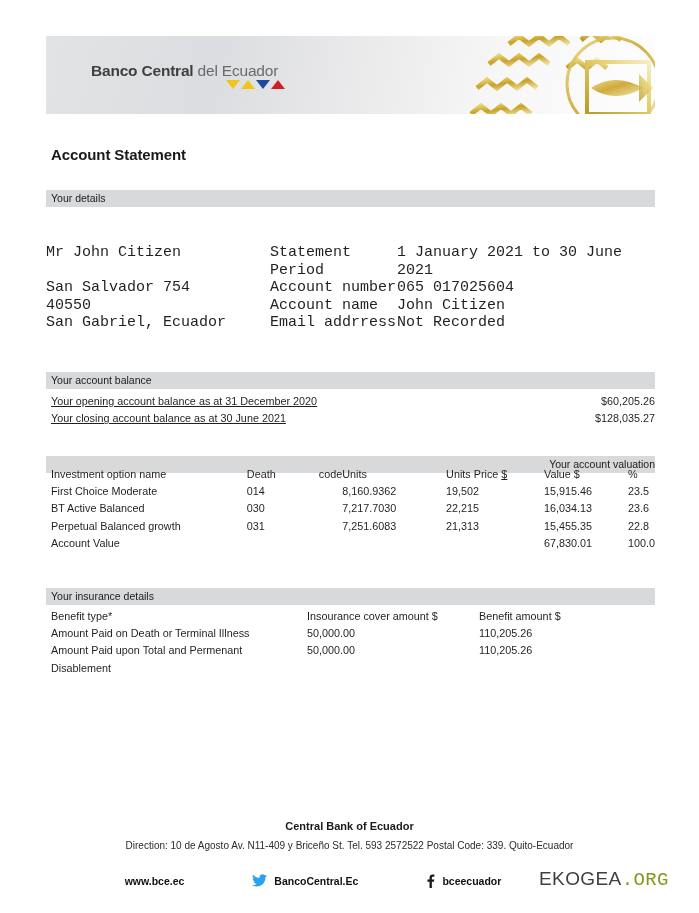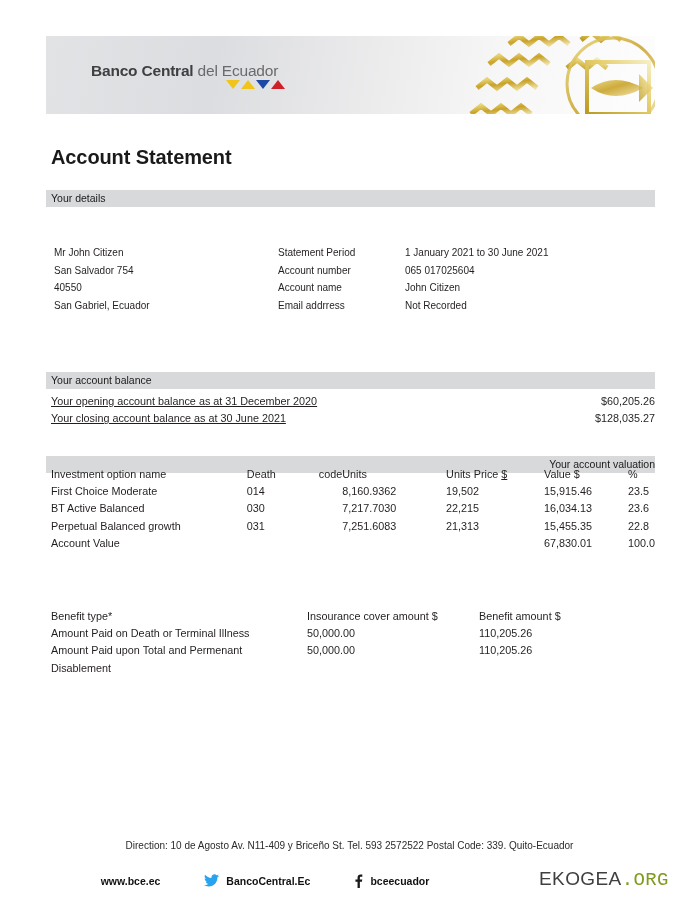--- a/index.html
+++ b/index.html
@@ -72,21 +72,21 @@
     top: -14px;
     width: 200px;
     height: 110px;
   }
 
   
   .doc-title {
     position: absolute;
     left: 51px;
     top: 146px;
-    font-size: 20px;
+    font-size: 15px;
     font-weight: bold;
     color: #1a1a1a;
     letter-spacing: -0.1px;
   }
 
   
   .sect-bar {
     position: absolute;
     left: 46px;
     width: 609px;
@@ -95,25 +95,26 @@
     font-size: 10.5px;
     color: #1a1a1a;
     line-height: 17px;
     padding-left: 5px;
     box-sizing: border-box;
   }
 
   
   .details {
     position: absolute;
-    left: 54px;
+    left: 46px;
     top: 244px;
     width: 600px;
-    font-size: 10px;
+    font-size: 15px;
     line-height: 17.6px;
+    font-family: Liberation Mono, monospace;
   }
   .details-row { display: flex; }
   .det-left { width: 224px; }
   .det-label { width: 127px; }
   .det-value { flex: 1; }
 
   
   .rows {
     position: absolute;
     left: 51px;
@@ -188,24 +189,25 @@
     color: #2b2b2b;
   }
   .social {
     position: absolute;
     left: 0;
     top: 873px;
     width: 530px;
     display: flex;
     justify-content: center;
     align-items: center;
-    gap: 44px;
+    gap: 68px;
     font-size: 10.5px;
     font-weight: bold;
     color: #111;
+    padding-left: 48px;
   }
   .social-item { display: flex; align-items: center; gap: 7px; }
   .tw-icon { width: 15px; height: 13px; display: block; }
   .fb-icon { width: 9px; height: 15px; display: block; }
 
   .watermark {
     position: absolute;
     left: 539px;
     top: 868px;
     font-size: 19px;
@@ -349,20 +351,21 @@
         <td class="c-opt"></td>
         <td class="c-code"></td>
         <td class="c-units"></td>
         <td class="c-price"></td>
         <td class="c-value">67,830.01</td>
         <td class="c-pct">100.0</td>
       </tr>
     </tbody>
   </table>
 
+  <div class="sect-bar" style="top:588px;">Your insurance details</div>
 
   <table class="ins-table" style="top:608px;">
     <thead>
       <tr>
         <th class="i-type">Benefit type*</th>
         <th class="i-cover">Insourance cover amount $</th>
         <th class="i-ben">Benefit amount $</th>
       </tr>
     </thead>
     <tbody>
@@ -377,20 +380,21 @@
         <td class="i-ben">110,205.26</td>
       </tr>
       <tr>
         <td class="i-type">Disablement</td>
         <td class="i-cover"></td>
         <td class="i-ben"></td>
       </tr>
     </tbody>
   </table>
 
+  <div class="footer-title">Central Bank of Ecuador</div>
   <div class="footer-addr">Direction: 10 de Agosto Av. N11-409 y Briceño St.  Tel. 593 2572522  Postal Code: 339. Quito-Ecuador</div>
 
   <div class="social">
     <div class="social-item">
       <span>www.bce.ec</span>
     </div>
     <div class="social-item">
       <svg class="tw-icon" viewBox="0 0 24 20" xmlns="http://www.w3.org/2000/svg">
         <path fill="#2aa3ef" d="M24 2.4c-.9.4-1.8.7-2.8.8 1-.6 1.8-1.6 2.2-2.7-1 .6-2 1-3.1 1.2A4.9 4.9 0 0 0 16.8 0c-2.7 0-4.9 2.2-4.9 4.9 0 .4 0 .8.1 1.1C7.9 5.8 4.2 3.8 1.7.8c-.4.7-.7 1.6-.7 2.5 0 1.7.9 3.2 2.2 4.1-.8 0-1.6-.2-2.2-.6v.1c0 2.4 1.7 4.4 3.9 4.8-.4.1-.8.2-1.3.2-.3 0-.6 0-.9-.1.6 2 2.4 3.4 4.6 3.4-1.7 1.3-3.8 2.1-6.1 2.1H0c2.2 1.4 4.8 2.2 7.5 2.2 9.1 0 14-7.5 14-14v-.6c1-.7 1.8-1.6 2.5-2.6z"></path>
       </svg>

